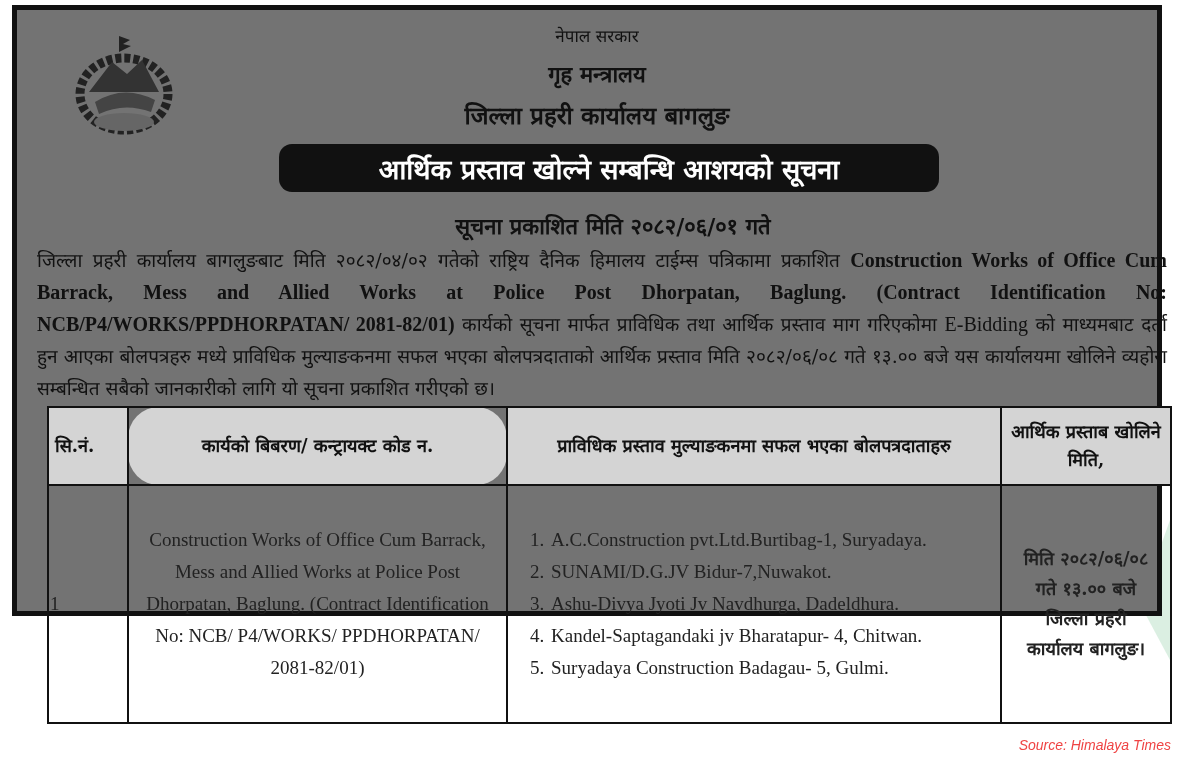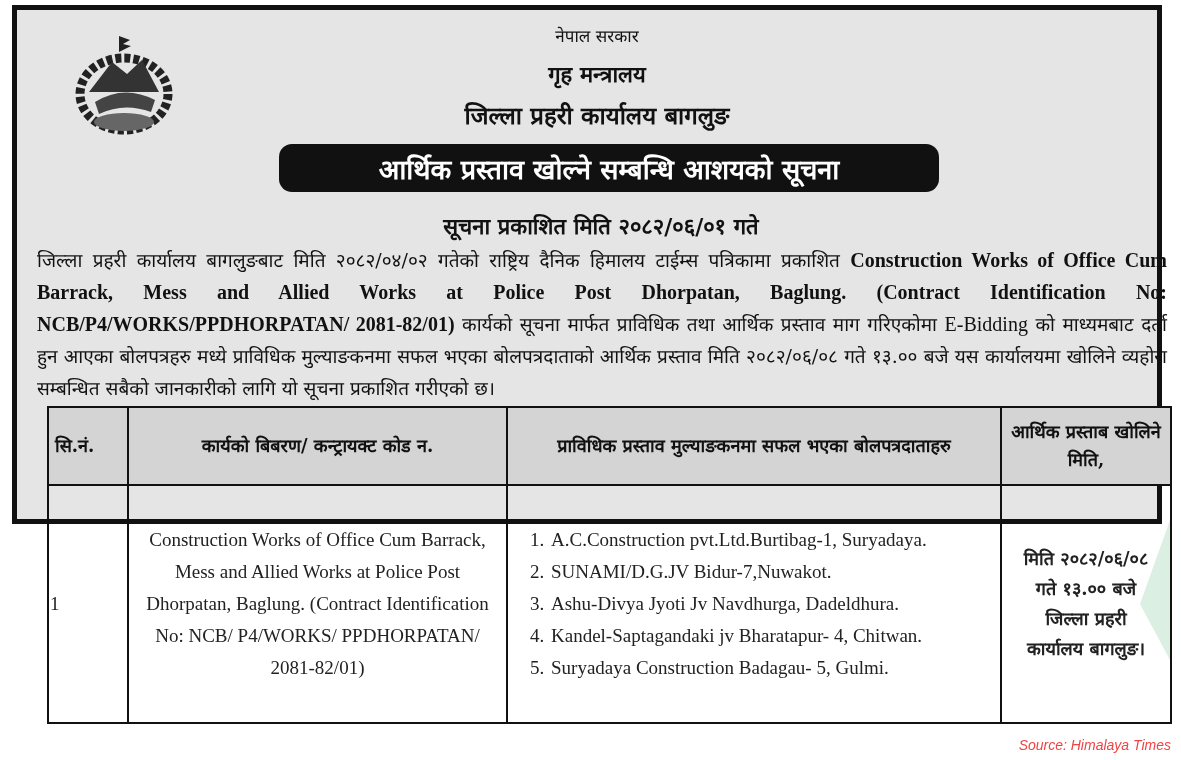--- a/index.html
+++ b/index.html
@@ -1,40 +1,40 @@
 <!DOCTYPE html>
 <html><head>
 <meta charset="utf-8">
 <style>
   html, body { margin: 0; padding: 0; background: #ffffff; }
   body { width: 1181px; height: 760px; position: relative; overflow: hidden;
          font-family: "DejaVu Serif", "Liberation Serif", serif; color: #111; }
-  .frame { position: absolute; left: 12px; top: 5px; width: 1150px; height: 519px;
-           border: 5px solid #111; box-sizing: border-box; background: #e5e5e5; }
+  .frame { position: absolute; left: 12px; top: 5px; width: 1150px; height: 611px;
+           border: 5px solid #111; box-sizing: border-box; background: #737373; }
   .emblem { position: absolute; left: 50px; top: 22px; width: 115px; height: 110px; }
   .hdr { position: absolute; left: 0; width: 100%; text-align: center; }
   .hdr-gov { top: 14px; font-size: 17px; left: 270px; width: 620px; }
   .hdr-ministry { top: 48px; font-size: 22px; font-weight: bold; left: 270px; width: 620px; }
   .hdr-office { top: 88px; font-size: 24px; font-weight: bold; left: 250px; width: 660px; }
   .title-box { position: absolute; left: 262px; top: 134px; width: 660px; height: 48px;
                background: #111; color: #fff; border-radius: 13px; display: flex;
                align-items: center; justify-content: center; font-size: 27px; font-weight: bold; }
-  .pub-date { top: 200px; font-size: 22px; font-weight: bold; left: 234px; width: 700px; }
+  .pub-date { top: 200px; font-size: 22px; font-weight: bold; left: 246px; width: 700px; }
   .body-text { position: absolute; left: 20px; top: 234px; width: 1130px;
                font-size: 19px; line-height: 32px; text-align: justify; }
   .body-text b { font-family: "Liberation Serif", serif; font-size: 20px; }
   table.tbl { position: absolute; left: 30px; top: 396px; width: 1125px;
               border-collapse: collapse; table-layout: fixed; }
   table.tbl th, table.tbl td { border: 2px solid #111; }
   table.tbl th { background: #d4d4d4; font-size: 18px; font-weight: bold; height: 72px;
                  padding: 2px 6px; line-height: 28px; }
   table.tbl td { vertical-align: middle; font-family: "Liberation Serif", serif;
                  font-size: 19px; color: #222; height: 234px; }
   .c-sn { width: 66px; text-align: left; }
-  .c-desc { width: 365px; text-align: center; line-height: 32px; padding: 0 8px; }
+  .c-desc { width: 365px; text-align: center; line-height: 32px; padding: 0 8px; border-radius: 31px; }
   .c-bid { width: 480px; }
   .c-date { text-align: center; font-family: "DejaVu Serif", serif !important; font-size: 18px !important; line-height: 30px; font-weight: bold; }
   ol.bidders { margin: 0; padding: 0 6px 0 40px; line-height: 32px; }
   ol.bidders li { padding-left: 2px; }
   .source { position: absolute; right: 10px; top: 737px; font-family: "Liberation Sans", sans-serif;
             font-style: italic; font-size: 14px; color: #ef4444; }
   .wm { position: absolute; opacity: 0.18; pointer-events: none; }
 </style>
 </head>
 <body>

